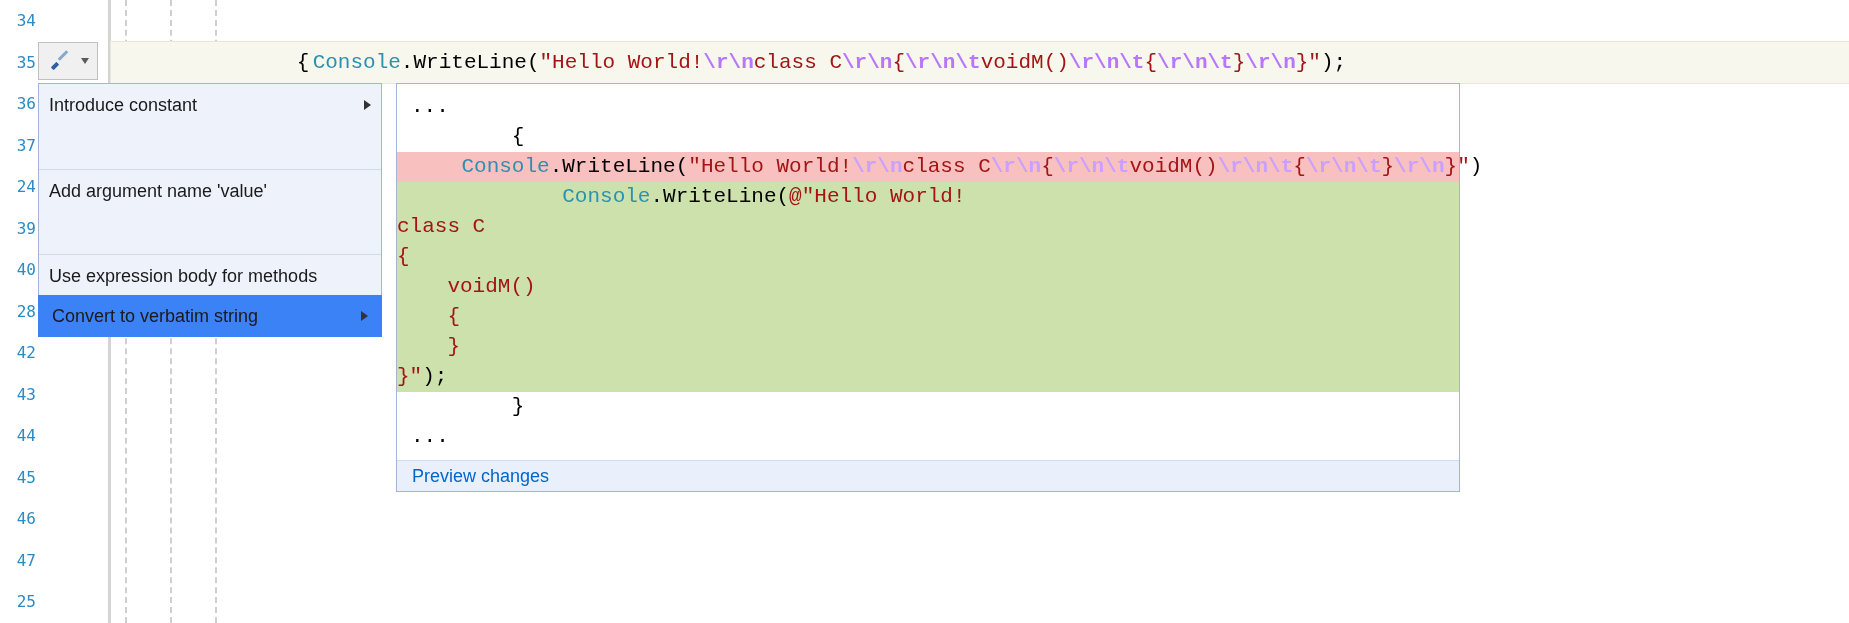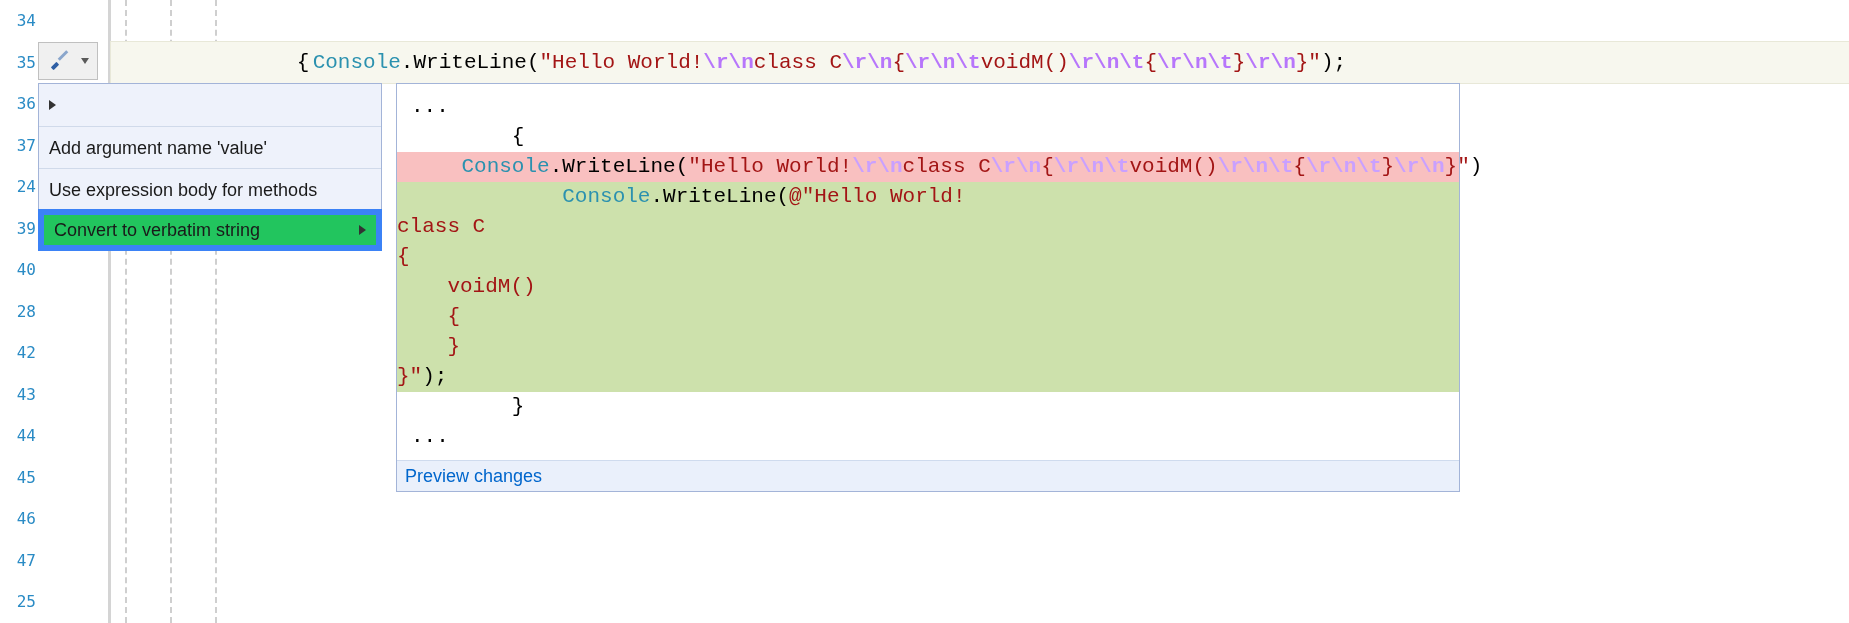--- a/index.html
+++ b/index.html
@@ -31,33 +31,33 @@
   .str { color: #a31515; }
   .esc { color: #b776fb; font-weight: bold; }
   .pun { color: #000; }
 
   
   .bulb-btn { position: absolute; left: 38px; top: 42px; width: 60px; height: 38px; border: 1px solid #c0c0c0; background: #f0f0f0; display: flex; align-items: center; justify-content: space-between; padding: 0 8px 0 10px; }
   .bulb-btn .tri { border-top: 6px solid #5a5a5a; border-left: 4px solid transparent; border-right: 4px solid transparent; }
 
   .menu { position: absolute; left: 38px; top: 83px; width: 344px; background: #eef2fb; border: 1px solid #a3b4d8; }
   .menu-item { height: 42px; line-height: 42px; padding: 0 10px; font-size: 18px; color: #1a1a1a; display: flex; align-items: center; justify-content: space-between; }
-  .menu-item + .menu-item { border-top: 1px solid #d0daea; }
-  .menu-item.selected { background: #22c55e; border: 6px solid #3b82f6; margin: -1px; position: relative; }
+  .menu-item + .menu-item { border-top: 1px solid #d0daea; margin-top: 43px; }
+  .menu-item.selected { background: #3b82f6; border: 4px solid #3b82f6; margin: -1px; position: relative; }
   .menu-item .chev { border-left: 7px solid #333; border-top: 5px solid transparent; border-bottom: 5px solid transparent; }
 
   
   .preview { position: absolute; left: 396px; top: 83px; width: 1064px; height: 409px; border: 1px solid #a3b4d8; background: #fff; display: flex; flex-direction: column; }
   .pv-body { flex: 1; padding: 8px 0; }
   .pv-line { height: 30px; line-height: 30px; white-space: pre; padding-left: 14px; }
   .pv-line.ellipsis { padding-left: 14px; }
   .diff-del { background: #f9c0c0; }
   .diff-add { background: #cde1ac; }
   .pv-footer { height: 42px; background: #eaf0fb; border-top: 1px solid #cfdbee; display: flex; align-items: center; }
-  .pv-footer a { color: #0066cc; font-size: 18px; text-decoration: none; padding-left: 8px; cursor: pointer; }
+  .pv-footer a { color: #0066cc; font-size: 18px; text-decoration: none; padding-left: 15px; cursor: pointer; }
   .pv-line .cls { color: #2b91af; }
   .pv-line .str { color: #a31515; }
   .pv-line .esc { color: #c9a0ff; }
 </style>
 </head>
 <body>
 
 <div class="editor">
 
   <div class="gutter">
@@ -95,20 +95,21 @@
       <svg width="22" height="22" viewBox="0 0 22 22">
           <rect x="2" y="16" width="8" height="4" rx="1" fill="#2f5fa4" transform="rotate(-45 6 18)"></rect>
           <rect x="8" y="6" width="12" height="3" fill="#8aa6cc" transform="rotate(-45 14 7.5)"></rect>
         </svg>
     </span>
     <span class="tri"></span>
   </div>
 
   <div class="menu">
     <div class="menu-item">
+      <span>Introduce constant</span>
       <span class="chev"></span>
     </div>
     <div class="menu-item">
       <span>Add argument name 'value'</span>
     </div>
     <div class="menu-item">
       <span>Use expression body for methods</span>
     </div>
     <div class="menu-item selected">
       <span>Convert to verbatim string</span>

